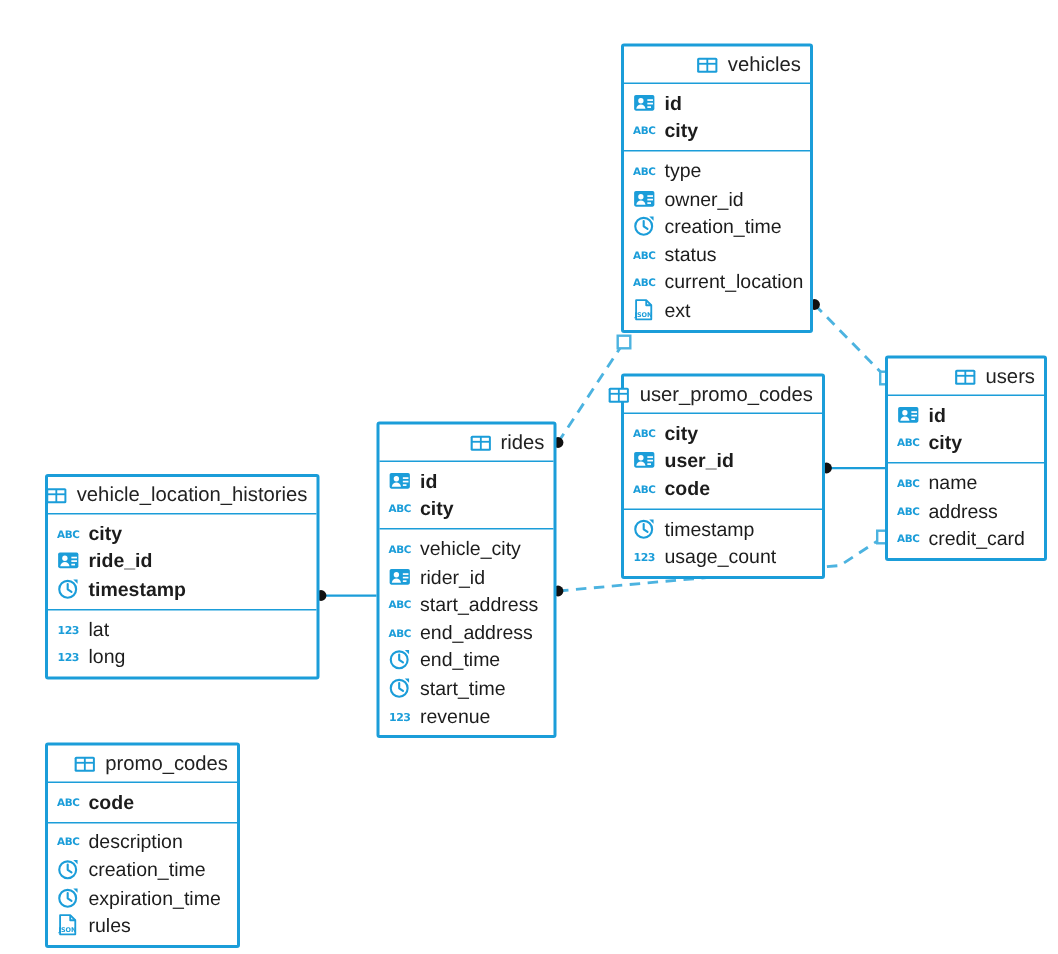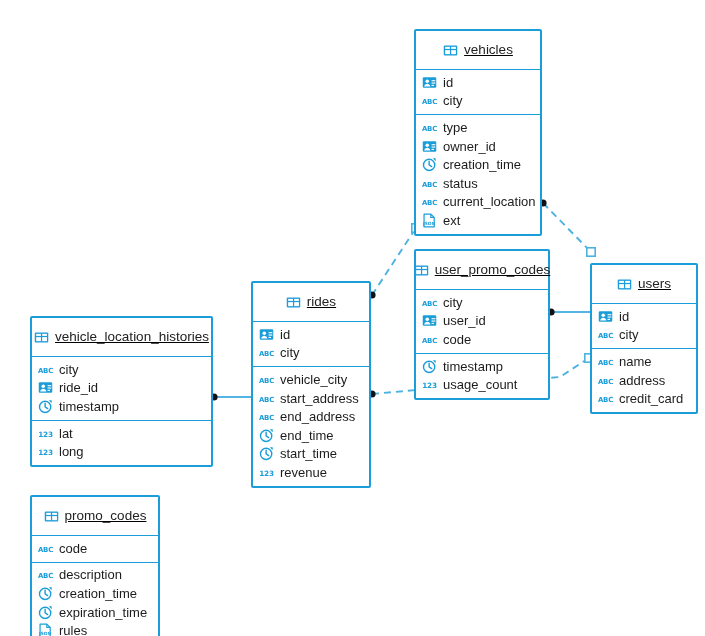--- a/index.html
+++ b/index.html
@@ -31,27 +31,26 @@
   .entity {
     position: absolute;
     box-sizing: border-box;
     border: 2px solid #1b9dd9;
     background: #ffffff;
     border-radius: 2px;
   }
   .entity-header {
     display: flex;
     align-items: center;
-    justify-content: center;
+    justify-content: flex-end;
     gap: 6px;
-    height: 39px;
+    height: 25px;
     border-bottom: 1.5px solid #1b9dd9;
     padding: 0 6px;
     box-sizing: border-box;
-    text-decoration: underline;
   }
   .entity-title {
     font-size: 13.5px;
     color: #222222;
     white-space: nowrap;
     line-height: 1;
   }
   .field-group {
     padding: 3px 0 4px 0;
   }
@@ -65,21 +64,21 @@
     padding: 0 6px;
     height: 18.6px;
     white-space: nowrap;
   }
   .field-label {
     font-size: 13px;
     color: #1c1c1c;
     line-height: 1;
   }
   .field.pk .field-label {
-    font-weight: normal;
+    font-weight: bold;
   }
   .ficon {
     width: 15px;
     height: 15px;
     flex: 0 0 15px;
     display: block;
   }
   svg { display: block; overflow: visible; }
 </style>
 </head>
@@ -237,21 +236,21 @@
           <span class="field-label">timestamp</span>
         </div>
         <div class="field">
           <svg class="ficon" viewBox="0 0 16 16">
             <text x="8" y="11.4" font-family="DejaVu Sans, sans-serif" font-size="7.8" font-weight="bold" fill="#1b9dd9" text-anchor="middle" letter-spacing="-0.3">123</text>
           </svg>
           <span class="field-label">usage_count</span>
         </div>
       </div>
     </div>
-    <div class="entity" style="left: 590px; top: 263px; width: 108px;">
+    <div class="entity" style="left: 590px; top: 237px; width: 108px;">
       <div class="entity-header">
         <svg class="ficon" viewBox="0 0 16 16">
           <rect x="0.8" y="2.6" width="14.4" height="10.8" rx="1.2" fill="#1b9dd9"></rect>
           <rect x="2.3" y="4.1" width="5.1" height="2.2" fill="#ffffff"></rect>
           <rect x="8.7" y="4.1" width="5.1" height="2.2" fill="#ffffff"></rect>
           <rect x="2.3" y="7.6" width="5.1" height="4.3" fill="#ffffff"></rect>
           <rect x="8.7" y="7.6" width="5.1" height="4.3" fill="#ffffff"></rect>
         </svg>
         <span class="entity-title">users</span>
       </div>
@@ -324,20 +323,31 @@
           </svg>
           <span class="field-label">city</span>
         </div>
       </div>
       <div class="field-group">
         <div class="field">
           <svg class="ficon" viewBox="0 0 16 16">
             <text x="8" y="11.2" font-family="DejaVu Sans, sans-serif" font-size="7.4" font-weight="bold" fill="#1b9dd9" text-anchor="middle" letter-spacing="-0.2">ABC</text>
           </svg>
           <span class="field-label">vehicle_city</span>
+        </div>
+        <div class="field">
+          <svg class="ficon" viewBox="0 0 16 16">
+            <rect x="0.8" y="2.4" width="14.4" height="11.2" rx="1.3" fill="#1b9dd9"></rect>
+            <circle cx="5.6" cy="6.6" r="1.9" fill="#ffffff"></circle>
+            <path d="M2.3 12.2c0.4-2.0 1.8-2.9 3.3-2.9s2.9 0.9 3.3 2.9z" fill="#ffffff"></path>
+            <rect x="10.2" y="5.5" width="4.0" height="1.2" fill="#ffffff"></rect>
+            <rect x="10.2" y="8.0" width="4.0" height="1.2" fill="#ffffff"></rect>
+            <rect x="10.2" y="10.5" width="2.6" height="1.2" fill="#ffffff"></rect>
+          </svg>
+          <span class="field-label">rider_id</span>
         </div>
         <div class="field">
           <svg class="ficon" viewBox="0 0 16 16">
             <text x="8" y="11.2" font-family="DejaVu Sans, sans-serif" font-size="7.4" font-weight="bold" fill="#1b9dd9" text-anchor="middle" letter-spacing="-0.2">ABC</text>
           </svg>
           <span class="field-label">start_address</span>
         </div>
         <div class="field">
           <svg class="ficon" viewBox="0 0 16 16">
             <text x="8" y="11.2" font-family="DejaVu Sans, sans-serif" font-size="7.4" font-weight="bold" fill="#1b9dd9" text-anchor="middle" letter-spacing="-0.2">ABC</text>

